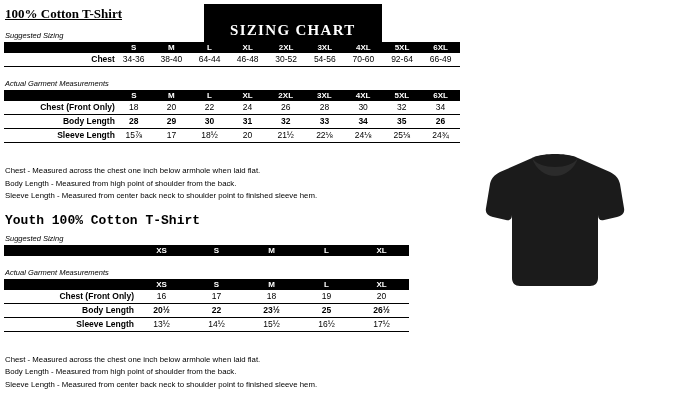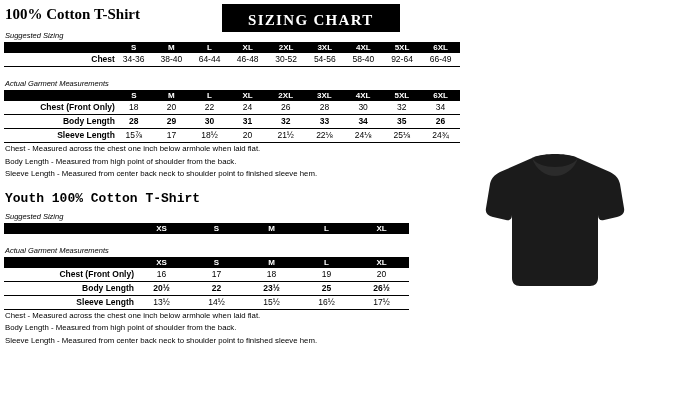--- a/index.html
+++ b/index.html
@@ -30,35 +30,36 @@
   }
   
   .hdr-row {
     display: flex;
     align-items: flex-start;
     width: 452px;
     height: 22px;
   }
   .hdr-title {
     font-family: "Liberation Serif", serif;
-    font-size: 15px;
+    font-size: 13px;
     font-weight: bold;
     white-space: nowrap;
     line-height: 20px;
     padding-left: 1px;
+    text-decoration: underline;
   }
   .hdr-banner {
     margin-left: 82px;
     background: #000000;
     color: #ffffff;
     font-family: "Liberation Serif", serif;
     font-weight: bold;
     font-size: 15px;
     letter-spacing: 1.3px;
-    padding: 8px 26px 3px 26px;
+    padding: 18px 26px 3px 26px;
     line-height: 17px;
     white-space: nowrap;
   }
   
   .sub-label {
     font-size: 7.5px;
     line-height: 10px;
     margin: 5px 0 1px 1px;
     font-style: italic;
   }
@@ -94,21 +95,21 @@
   .row td.lbl {
     text-align: right;
     font-weight: bold;
     padding-left: 2px;
   }
   .row.bold td {
     font-weight: bold;
   }
   
   .notes {
-    margin-top: 0;
+    margin-top: 22px;
     margin-left: 1px;
   }
   .notes div {
     font-size: 7.8px;
     line-height: 12.5px;
   }
   
   .youth-title {
     font-family: Liberation Mono, monospace;
     font-size: 13px;
@@ -167,21 +168,21 @@
           <td>6XL</td>
         </tr>
         <tr class="row">
           <td class="lbl">Chest</td>
           <td>34-36</td>
           <td>38-40</td>
           <td>64-44</td>
           <td>46-48</td>
           <td>30-52</td>
           <td>54-56</td>
-          <td>58-40</td>
+          <td>70-60</td>
           <td>92-64</td>
           <td>66-49</td>
         </tr>
       </tbody>
     </table>
 
     <div class="sub-label" style="margin-top:12px;">Actual Garment Measurements</div>
 
     <table class="sz" id="adult-actual">
       <colgroup>

